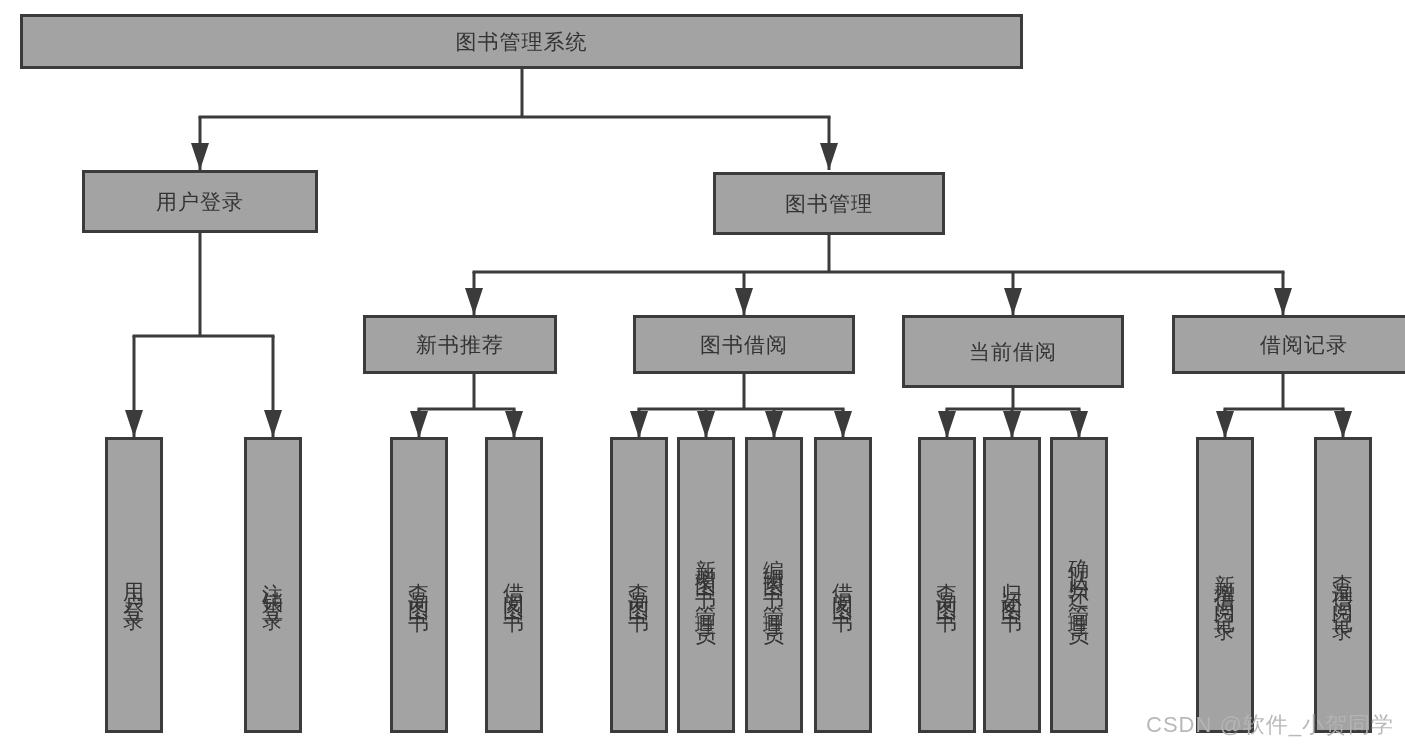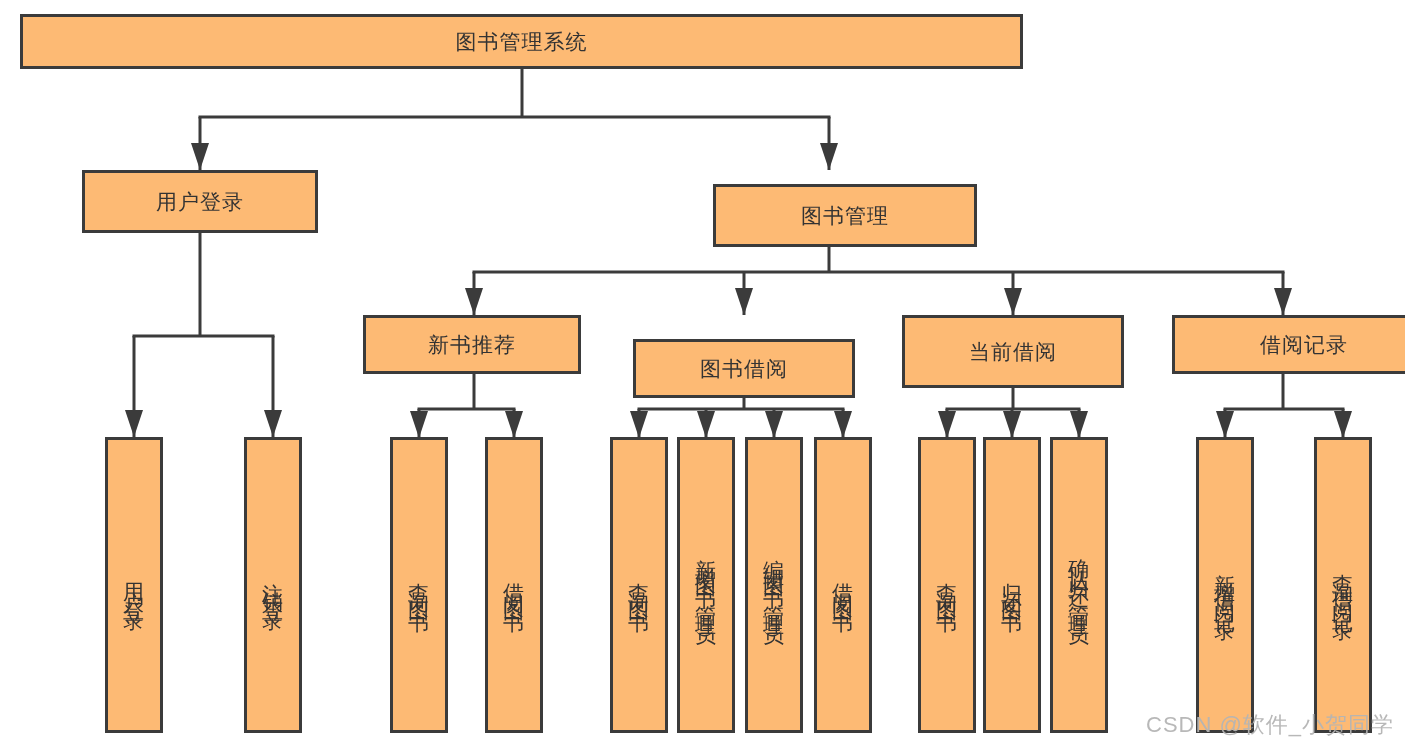--- a/index.html
+++ b/index.html
@@ -19,21 +19,21 @@
     position: absolute;
     left: 0;
     top: 0;
     width: 1405px;
     height: 747px;
   }
   .node {
     position: absolute;
     box-sizing: border-box;
     border: 3px solid #3b3b3b;
-    background: #fdba74;
+    background: #a3a3a3;
     color: #333333;
     display: flex;
     align-items: center;
     justify-content: center;
     font-size: 21px;
     line-height: 1.2;
     text-align: center;
   }
   .node.h {
     letter-spacing: 1px;
@@ -107,24 +107,24 @@
       <line x1="1283" y1="374" x2="1283" y2="409"></line>
       <line x1="1225" y1="409" x2="1343" y2="409" stroke-linecap="square"></line>
       <line x1="1225" y1="409" x2="1225" y2="438" marker-end="url(#arw)"></line>
       <line x1="1343" y1="409" x2="1343" y2="438" marker-end="url(#arw)"></line>
     </g>
   </svg>
 
   <div class="node h" style="left:20px;  top:14px;  width:1003px; height:55px;">图书管理系统</div>
 
   <div class="node h" style="left:82px;  top:170px; width:236px; height:63px;">用户登录</div>
-  <div class="node h" style="left:713px; top:184px; width:264px; height:63px;">图书管理</div>
+  <div class="node h" style="left:713px; top:172px; width:232px; height:63px;">图书管理</div>
 
-  <div class="node h" style="left:363px;  top:315px; width:218px; height:59px;text-align:center;">新书推荐</div>
-  <div class="node h" style="left:633px;  top:315px; width:222px; height:59px;margin-top:24px;">图书借阅</div>
+  <div class="node h" style="left:363px;  top:315px; width:194px; height:59px;text-align:center;">新书推荐</div>
+  <div class="node h" style="left:633px;  top:315px; width:222px; height:59px;">图书借阅</div>
   <div class="node h" style="left:902px;  top:315px; width:222px; height:73px;">当前借阅</div>
   <div class="node h" style="left:1172px; top:315px; width:264px; height:59px;">借阅记录</div>
 
   <div class="node v" style="left:105px; top:437px; width:58px; height:296px;">用户登录</div>
   <div class="node v" style="left:244px; top:437px; width:58px; height:296px;">注销登录</div>
 
   <div class="node v" style="left:390px; top:437px; width:58px; height:296px;">查询图书</div>
   <div class="node v" style="left:485px; top:437px; width:58px; height:296px;">借阅图书</div>
 
   <div class="node v" style="left:610px; top:437px; width:58px; height:296px;">查询图书</div>

